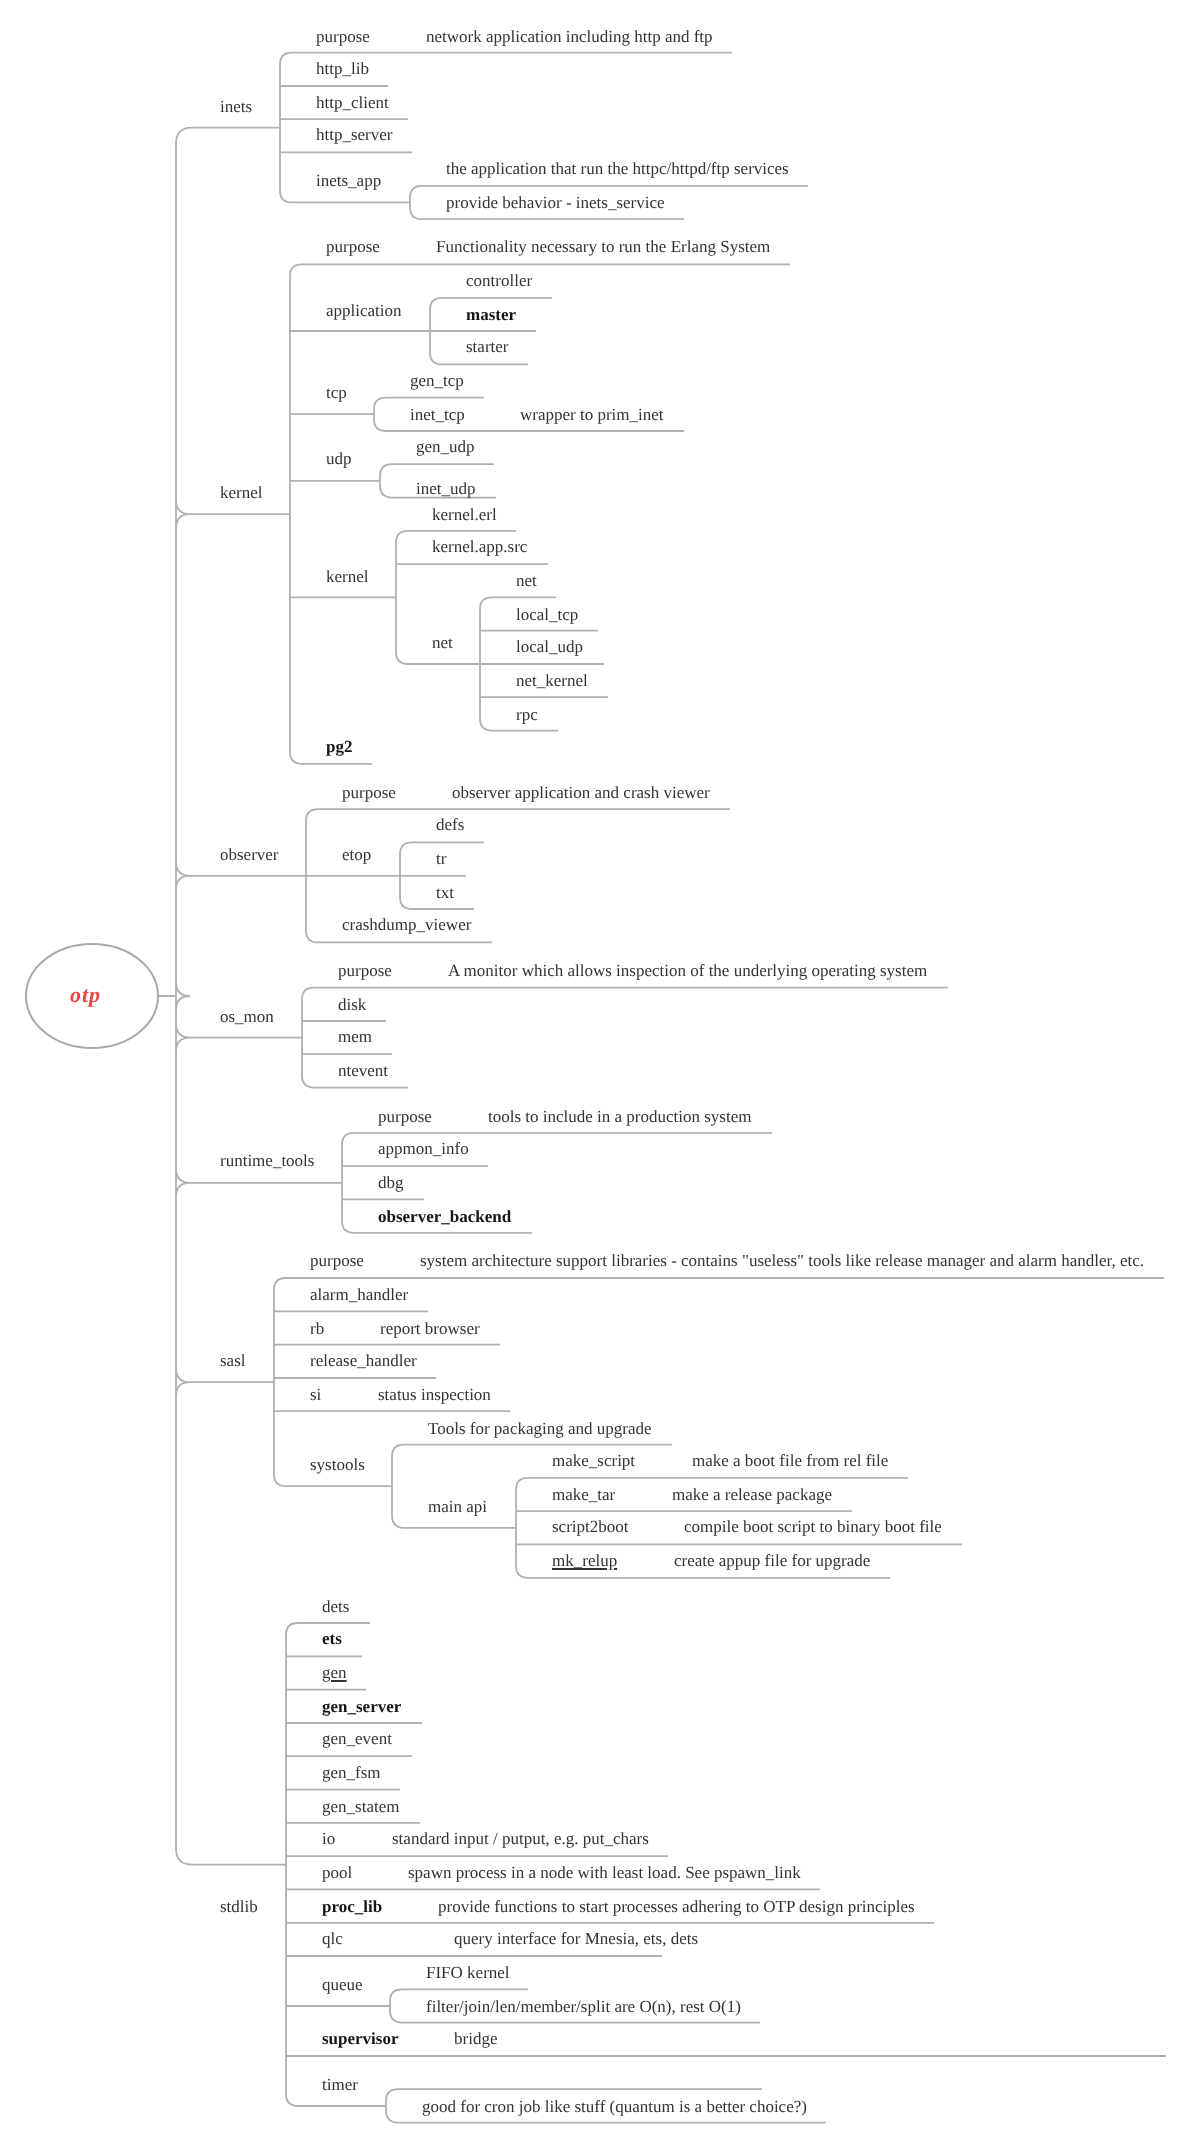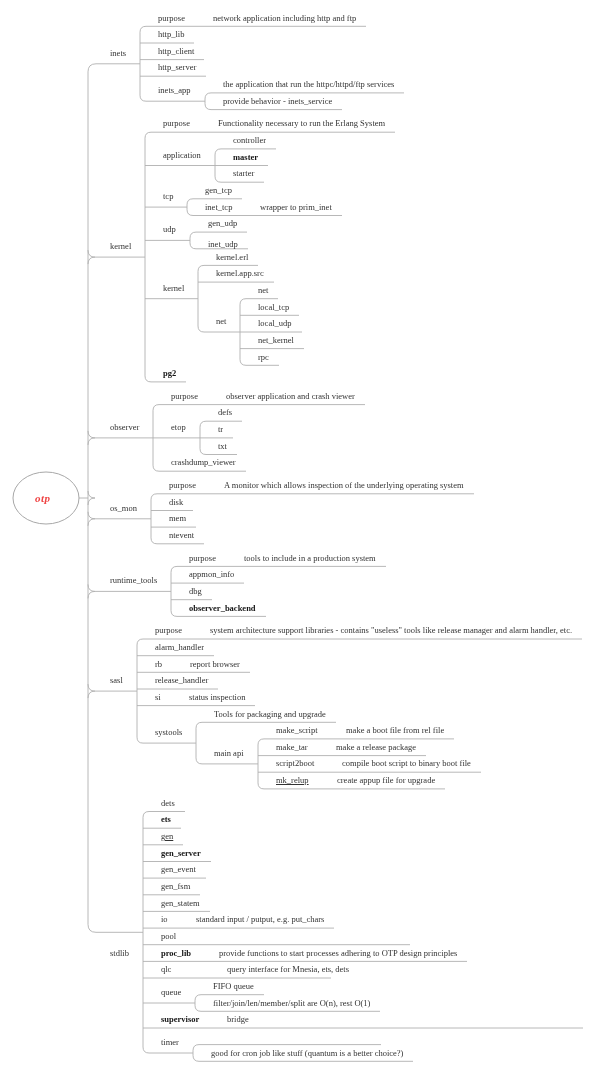--- a/index.html
+++ b/index.html
@@ -98,24 +98,25 @@
     <div class="node-label" style="left: 161px; top: 794.75px;">dets</div>
     <div class="node-label bold" style="left: 161px; top: 811.4px;">ets</div>
     <div class="node-label" style="left: 161px; top: 828.05px; text-decoration: underline;">gen</div>
     <div class="node-label bold" style="left: 161px; top: 844.7px;">gen_server</div>
     <div class="node-label" style="left: 161px; top: 861.35px;">gen_event</div>
     <div class="node-label" style="left: 161px; top: 878px;">gen_fsm</div>
     <div class="node-label" style="left: 161px; top: 894.65px;">gen_statem</div>
     <div class="node-label" style="left: 161px; top: 911.3px;">io</div>
     <div class="node-label" style="left: 196px; top: 911.3px;">standard input / putput, e.g. put_chars</div>
     <div class="node-label" style="left: 161px; top: 927.95px;">pool</div>
+    <div class="node-label" style="left: 204px; top: 927.95px;">spawn process in a node with least load. See pspawn_link</div>
     <div class="node-label bold" style="left: 161px; top: 944.6px;">proc_lib</div>
     <div class="node-label" style="left: 219px; top: 944.6px;">provide functions to start processes adhering to OTP design principles</div>
     <div class="node-label" style="left: 161px; top: 961.25px;">qlc</div>
     <div class="node-label" style="left: 199px; top: 961.25px; margin-left: 28px;">query interface for Mnesia, ets, dets</div>
     <div class="node-label" style="left: 161px; top: 984.025px;">queue</div>
-    <div class="node-label" style="left: 213px; top: 977.9px;">FIFO queue</div>
+    <div class="node-label" style="left: 213px; top: 977.9px;">FIFO kernel</div>
     <div class="node-label" style="left: 213px; top: 994.55px;">filter/join/len/member/split are O(n), rest O(1)</div>
     <div class="node-label bold" style="left: 161px; top: 1011.2px;">supervisor</div>
     <div class="node-label" style="left: 227px; top: 1011.2px;">bridge</div>
     <div class="node-label" style="left: 161px; top: 1033.97px;">timer</div>
     <div class="node-label" style="left: 211px; top: 1044.5px;">good for cron job like stuff (quantum is a better choice?)</div>
   </div>
 
 </body></html>

